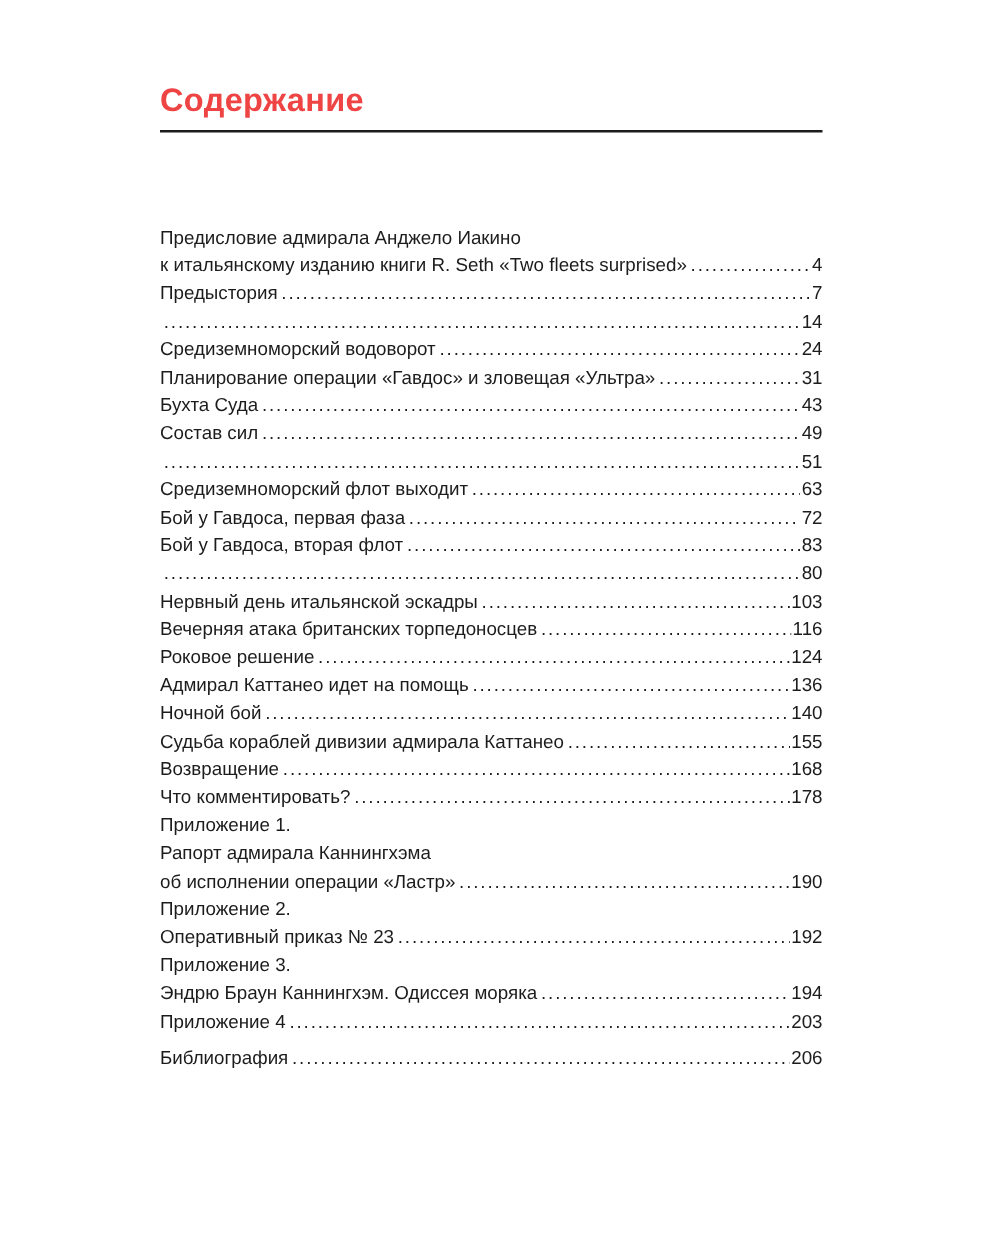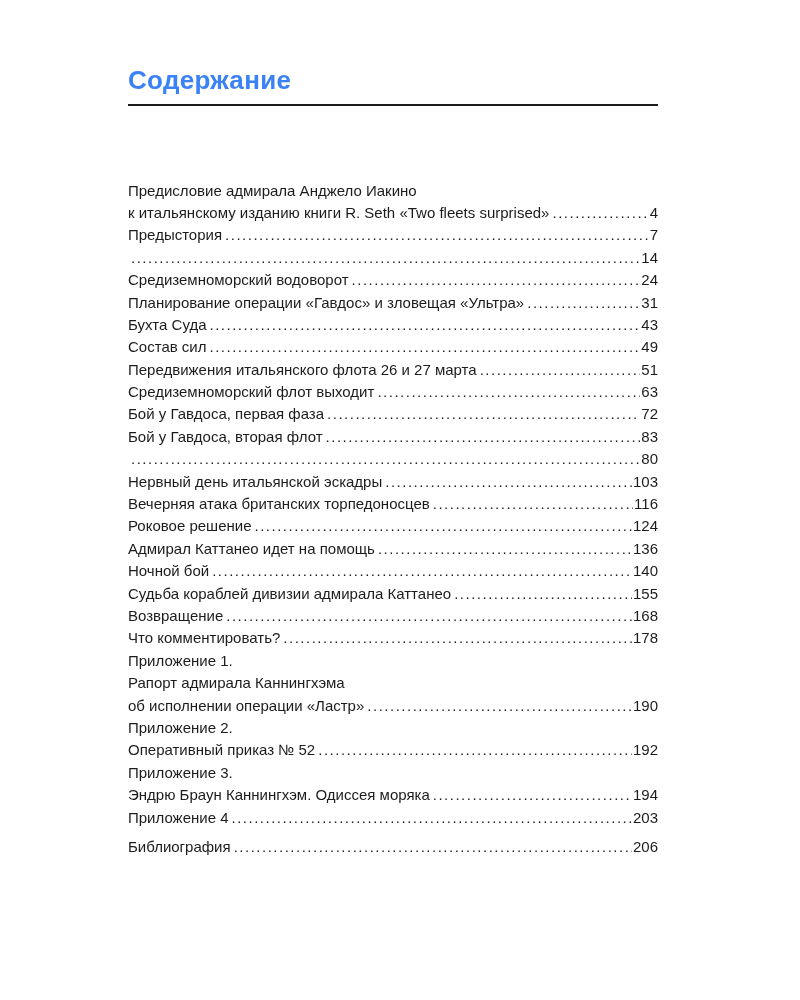--- a/index.html
+++ b/index.html
@@ -15,36 +15,36 @@
     width: 800px;
     height: 1000px;
     padding: 66px 142px 0 128px;
     background: #ffffff;
   }
   .title {
     font-size: 26px;
     line-height: 1.1;
     font-weight: 700;
     letter-spacing: 0.3px;
-    color: #3b82f6;
+    color: #ef4444;
   }
   .title-rule {
     margin-top: 9px;
     border-top: 2.5px solid #1c1c1c;
     width: 100%;
     height: 0;
   }
   .toc {
     margin-top: 74px;
     font-size: 15px;
   }
   .toc-entry.gap-before { margin-top: 7px; }
   .toc-line {
     display: flex;
-    align-items: flex-end;
+    align-items: center;
     height: 22.4px;
     line-height: 22.4px;
     white-space: nowrap;
   }
   .toc-text {
     flex: 0 0 auto;
     white-space: nowrap;
   }
   .toc-dots {
     flex: 1 1 auto;
@@ -116,21 +116,20 @@
       </div>
       <div class="toc-entry">
         <div class="toc-line">
     <span class="toc-text">Состав сил</span>
     <span class="toc-dots" aria-hidden="true">............................................................................................................................................................................................................................</span>
     <span class="toc-page">49</span>
   </div>
       </div>
       <div class="toc-entry">
         <div class="toc-line">
-    <span class="toc-text">Передвижения итальянского флота 26 и 27 марта</span>
     <span class="toc-dots" aria-hidden="true">............................................................................................................................................................................................................................</span>
     <span class="toc-page">51</span>
   </div>
       </div>
       <div class="toc-entry">
         <div class="toc-line">
     <span class="toc-text">Средиземноморский флот выходит</span>
     <span class="toc-dots" aria-hidden="true">............................................................................................................................................................................................................................</span>
     <span class="toc-page">63</span>
   </div>
@@ -225,21 +224,21 @@
     <span class="toc-dots" aria-hidden="true">............................................................................................................................................................................................................................</span>
     <span class="toc-page">190</span>
   </div>
       </div>
       <div class="toc-entry">
         <div class="toc-line">
     <span class="toc-text">Приложение 2.</span>
 
   </div>
         <div class="toc-line">
-    <span class="toc-text">Оперативный приказ № 52</span>
+    <span class="toc-text">Оперативный приказ № 23</span>
     <span class="toc-dots" aria-hidden="true">............................................................................................................................................................................................................................</span>
     <span class="toc-page">192</span>
   </div>
       </div>
       <div class="toc-entry">
         <div class="toc-line">
     <span class="toc-text">Приложение 3.</span>
 
   </div>
         <div class="toc-line">

